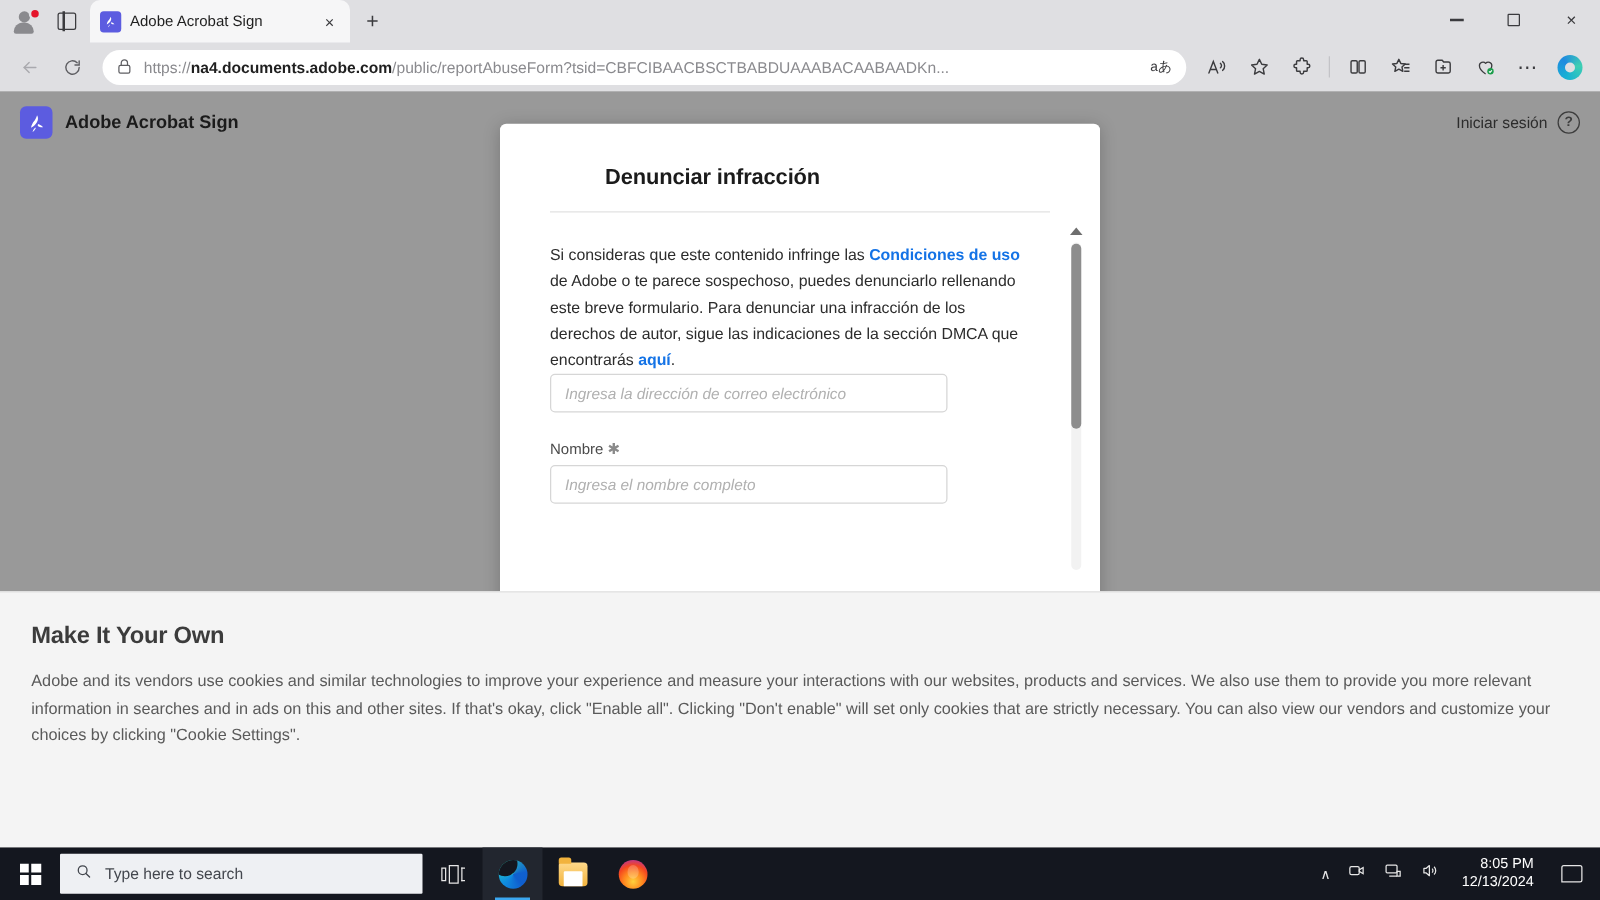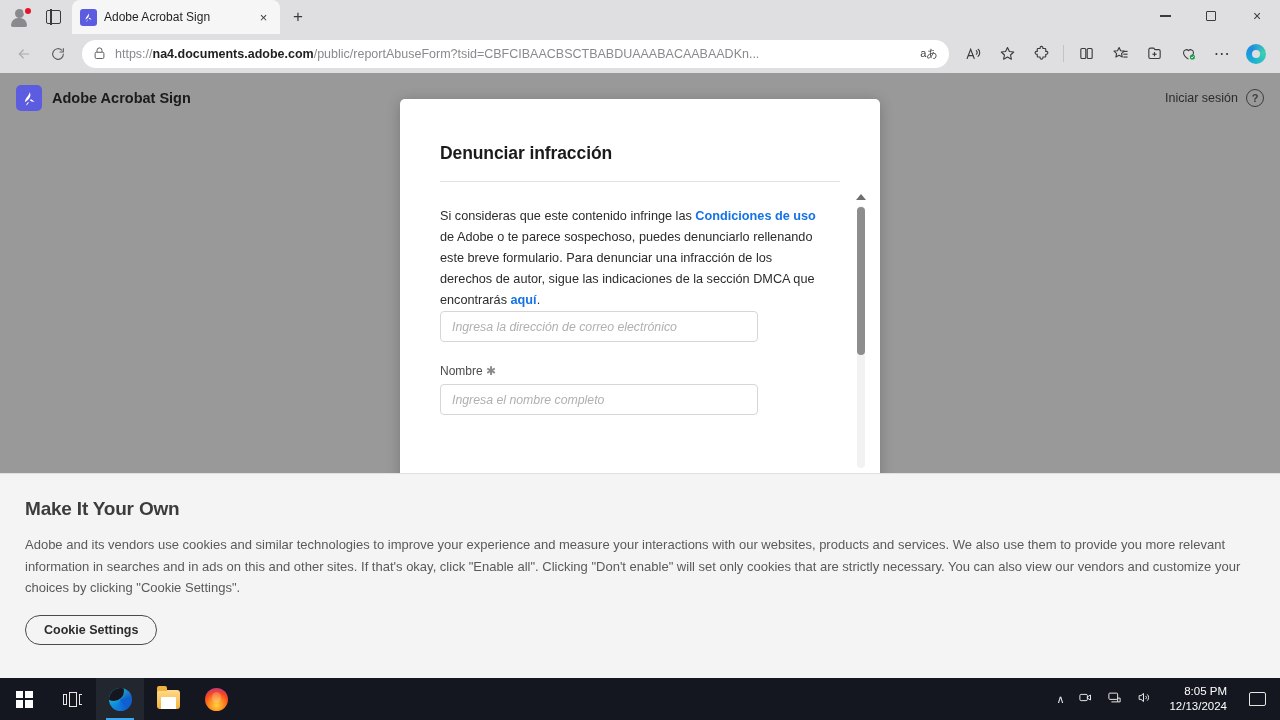--- a/index.html
+++ b/index.html
@@ -152,21 +152,21 @@
 
   
   .modal {
     position: absolute; left: 400px; top: 26px; width: 480px; height: 400px;
     background: #ffffff; border-radius: 5px;
     box-shadow: 0 2px 14px rgba(0,0,0,0.22);
     overflow: hidden;
   }
   .modal-title {
     font-size: 17.5px; font-weight: 700; color: #1b1b1b;
-    padding: 44px 40px 0 40px; letter-spacing: -0.1px;
+    padding: 32px 40px 0 40px; letter-spacing: -0.1px; margin-left: 44px;
   }
   .modal-divider {
     height: 1px; background: #e2e2e2; margin: 17px 40px 0 40px;
   }
   .modal-body {
     position: relative; padding: 24px 40px 0 40px; height: 310px;
   }
   .intro {
     font-size: 12.7px; line-height: 21px; color: #2c2c2c; width: 376px;
   }
@@ -462,34 +462,42 @@
           <div class="sb-track"></div>
           <div class="sb-thumb"></div>
         </div>
       </div>
     </div>
 
     <div class="cookie-banner">
       <div class="cookie-title">Make It Your Own</div>
       <div class="cookie-text">Adobe and its vendors use cookies and similar technologies to improve your experience and measure your interactions with our websites, products and services. We also use them to provide you more relevant information in searches and in ads on this and other sites. If that's okay, click "Enable all". Clicking "Don't enable" will set only cookies that are strictly necessary. You can also view our vendors and customize your choices by clicking "Cookie Settings".</div>
       <div class="cookie-actions">
-        <button class="btn-outline">Cookie Settings</button>
       </div>
     </div>
   </div>
 
   <div class="taskbar">
     <div class="start-btn">
       <span class="win-logo">
           <i></i>
           <i></i>
           <i></i>
           <i></i>
         </span>
     </div>
+    <div class="search-box">
+      <span>
+        <svg viewBox="0 0 24 24" fill="none" stroke="currentColor" stroke-width="1.8" stroke-linecap="round">
+            <circle cx="10.5" cy="10.5" r="6"></circle>
+            <path d="M15 15l5 5"></path>
+          </svg>
+      </span>
+      <span class="search-ph">Type here to search</span>
+    </div>
     <div class="tb-task">
       <span class="taskview">
         <i style="left:0;top:2px;width:4px;height:11px;"></i>
         <i style="left:6px;top:0;width:8px;height:15px;"></i>
         <i style="left:16px;top:2px;width:3px;height:11px;border-right:none;"></i>
       </span>
     </div>
     <div class="tb-task active">
       <span class="edge-ico"></span>
     </div>

